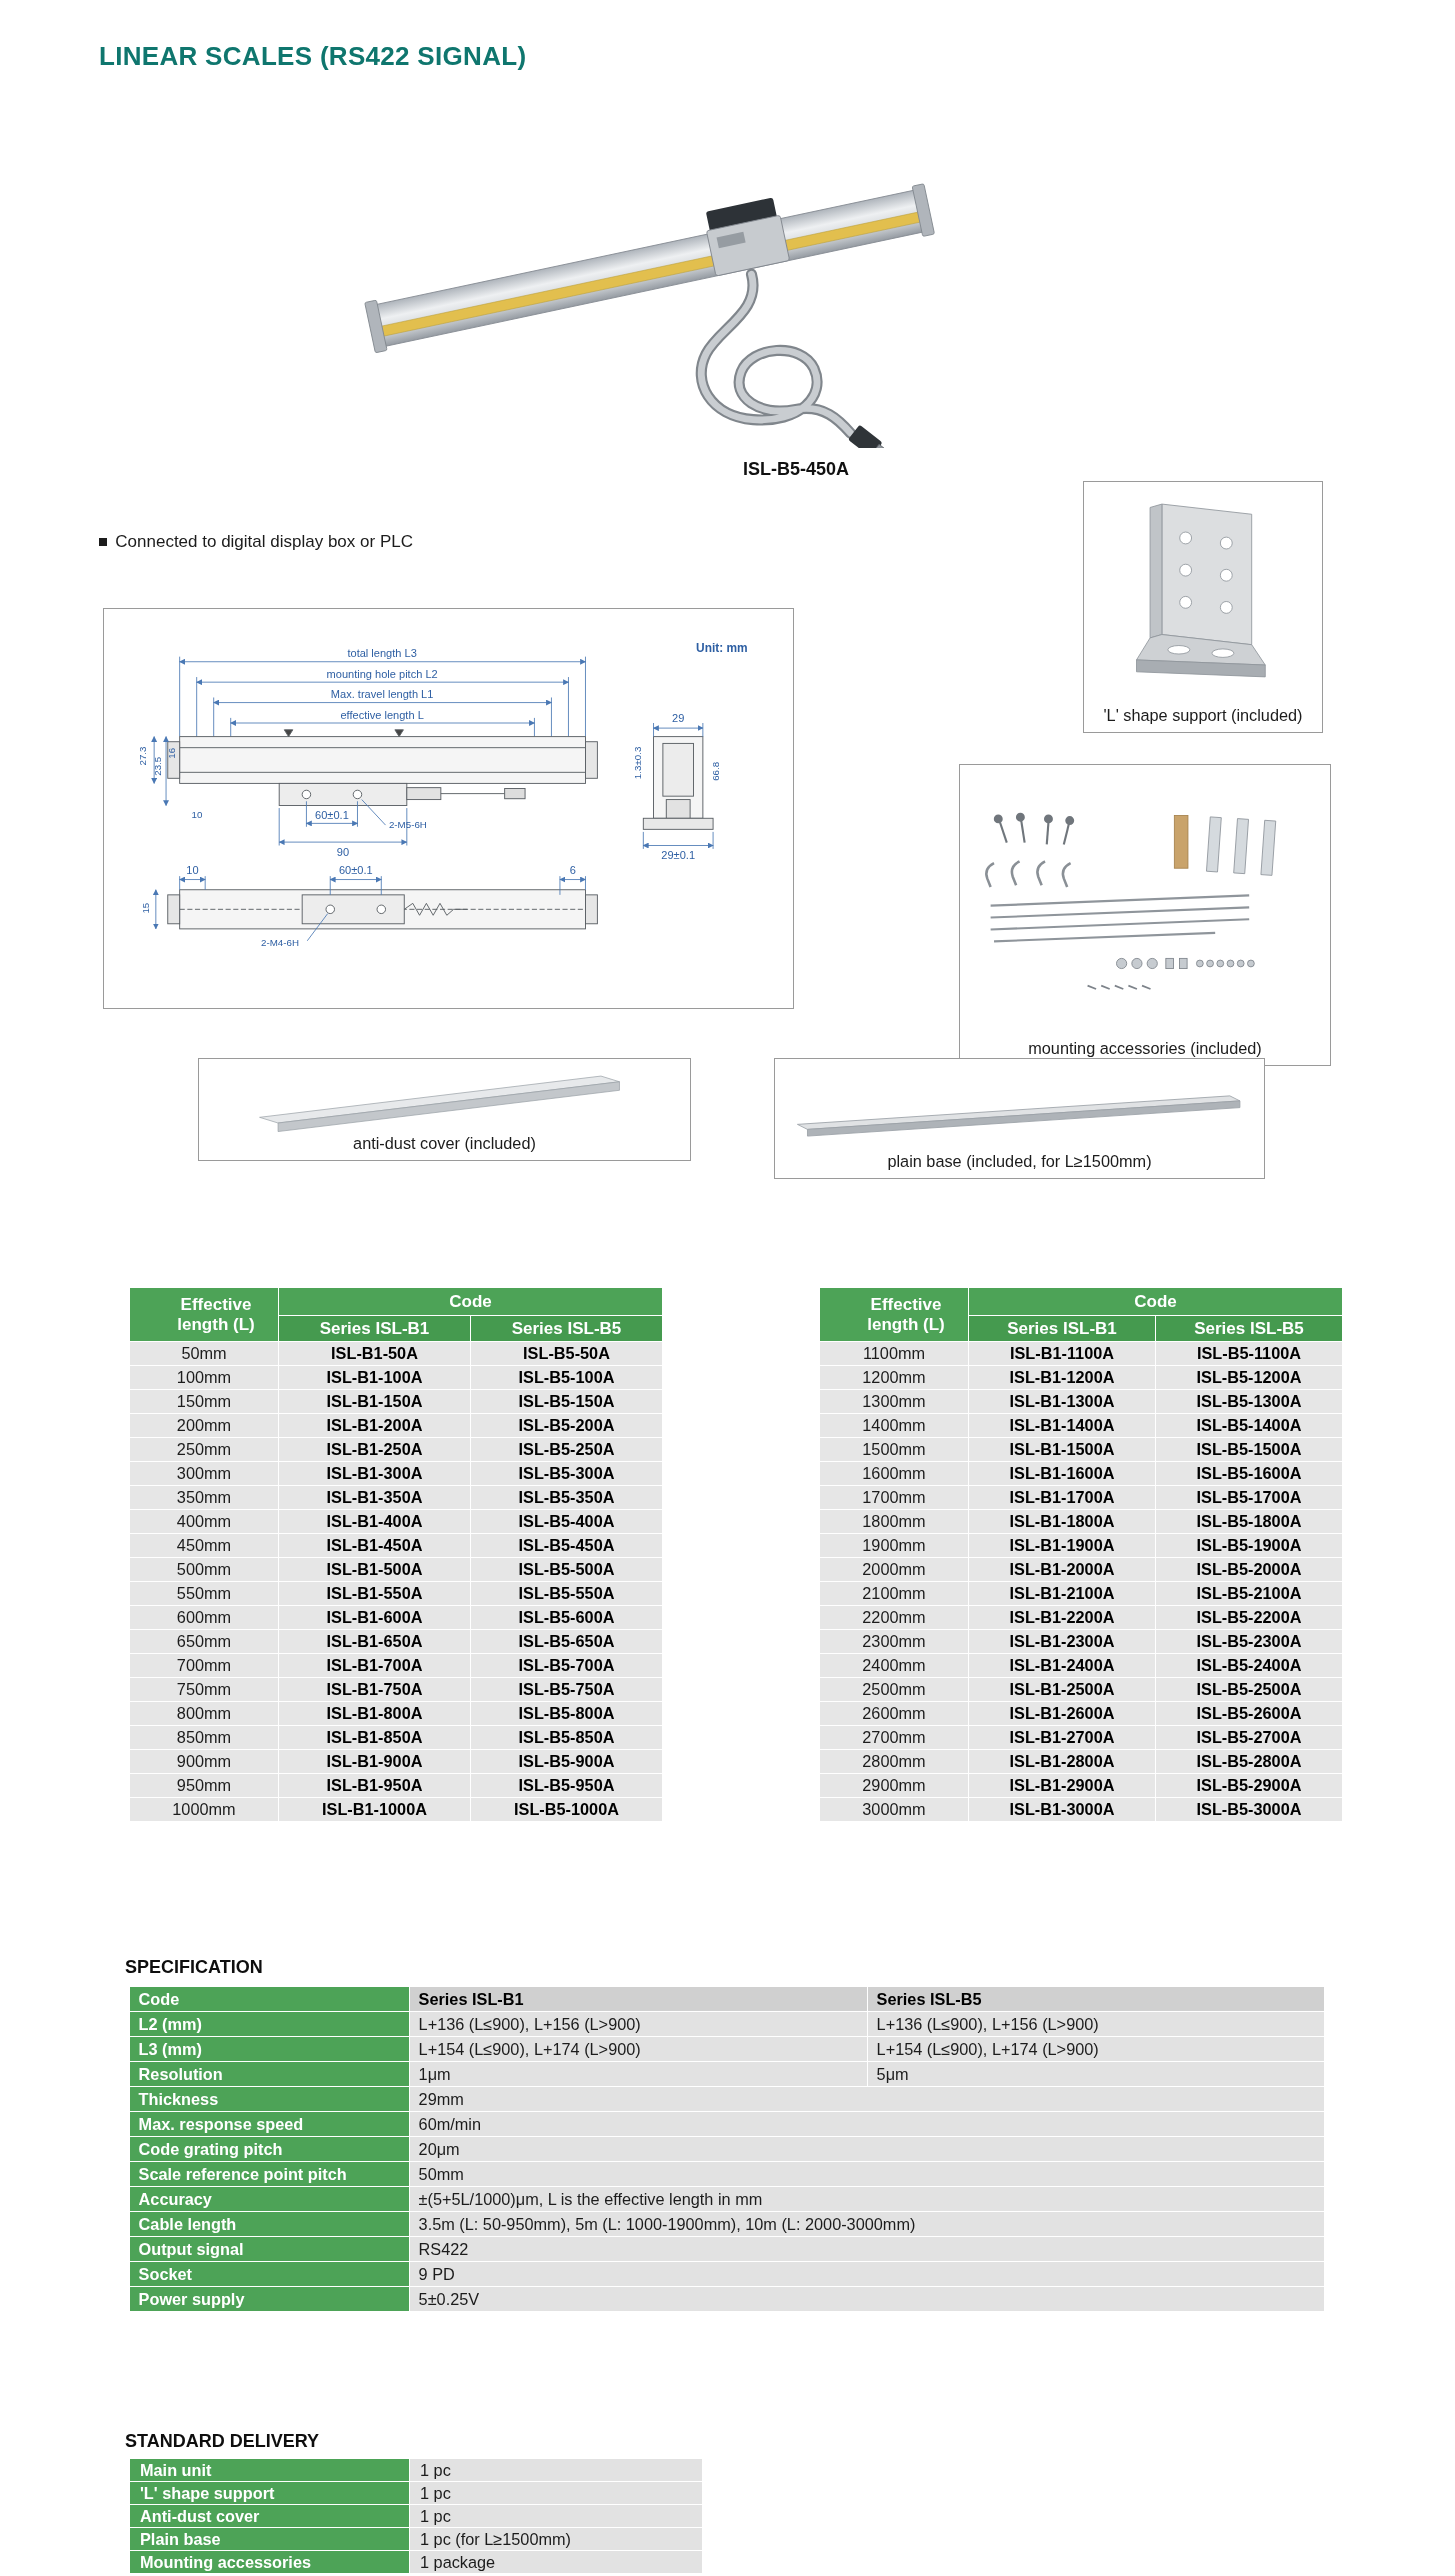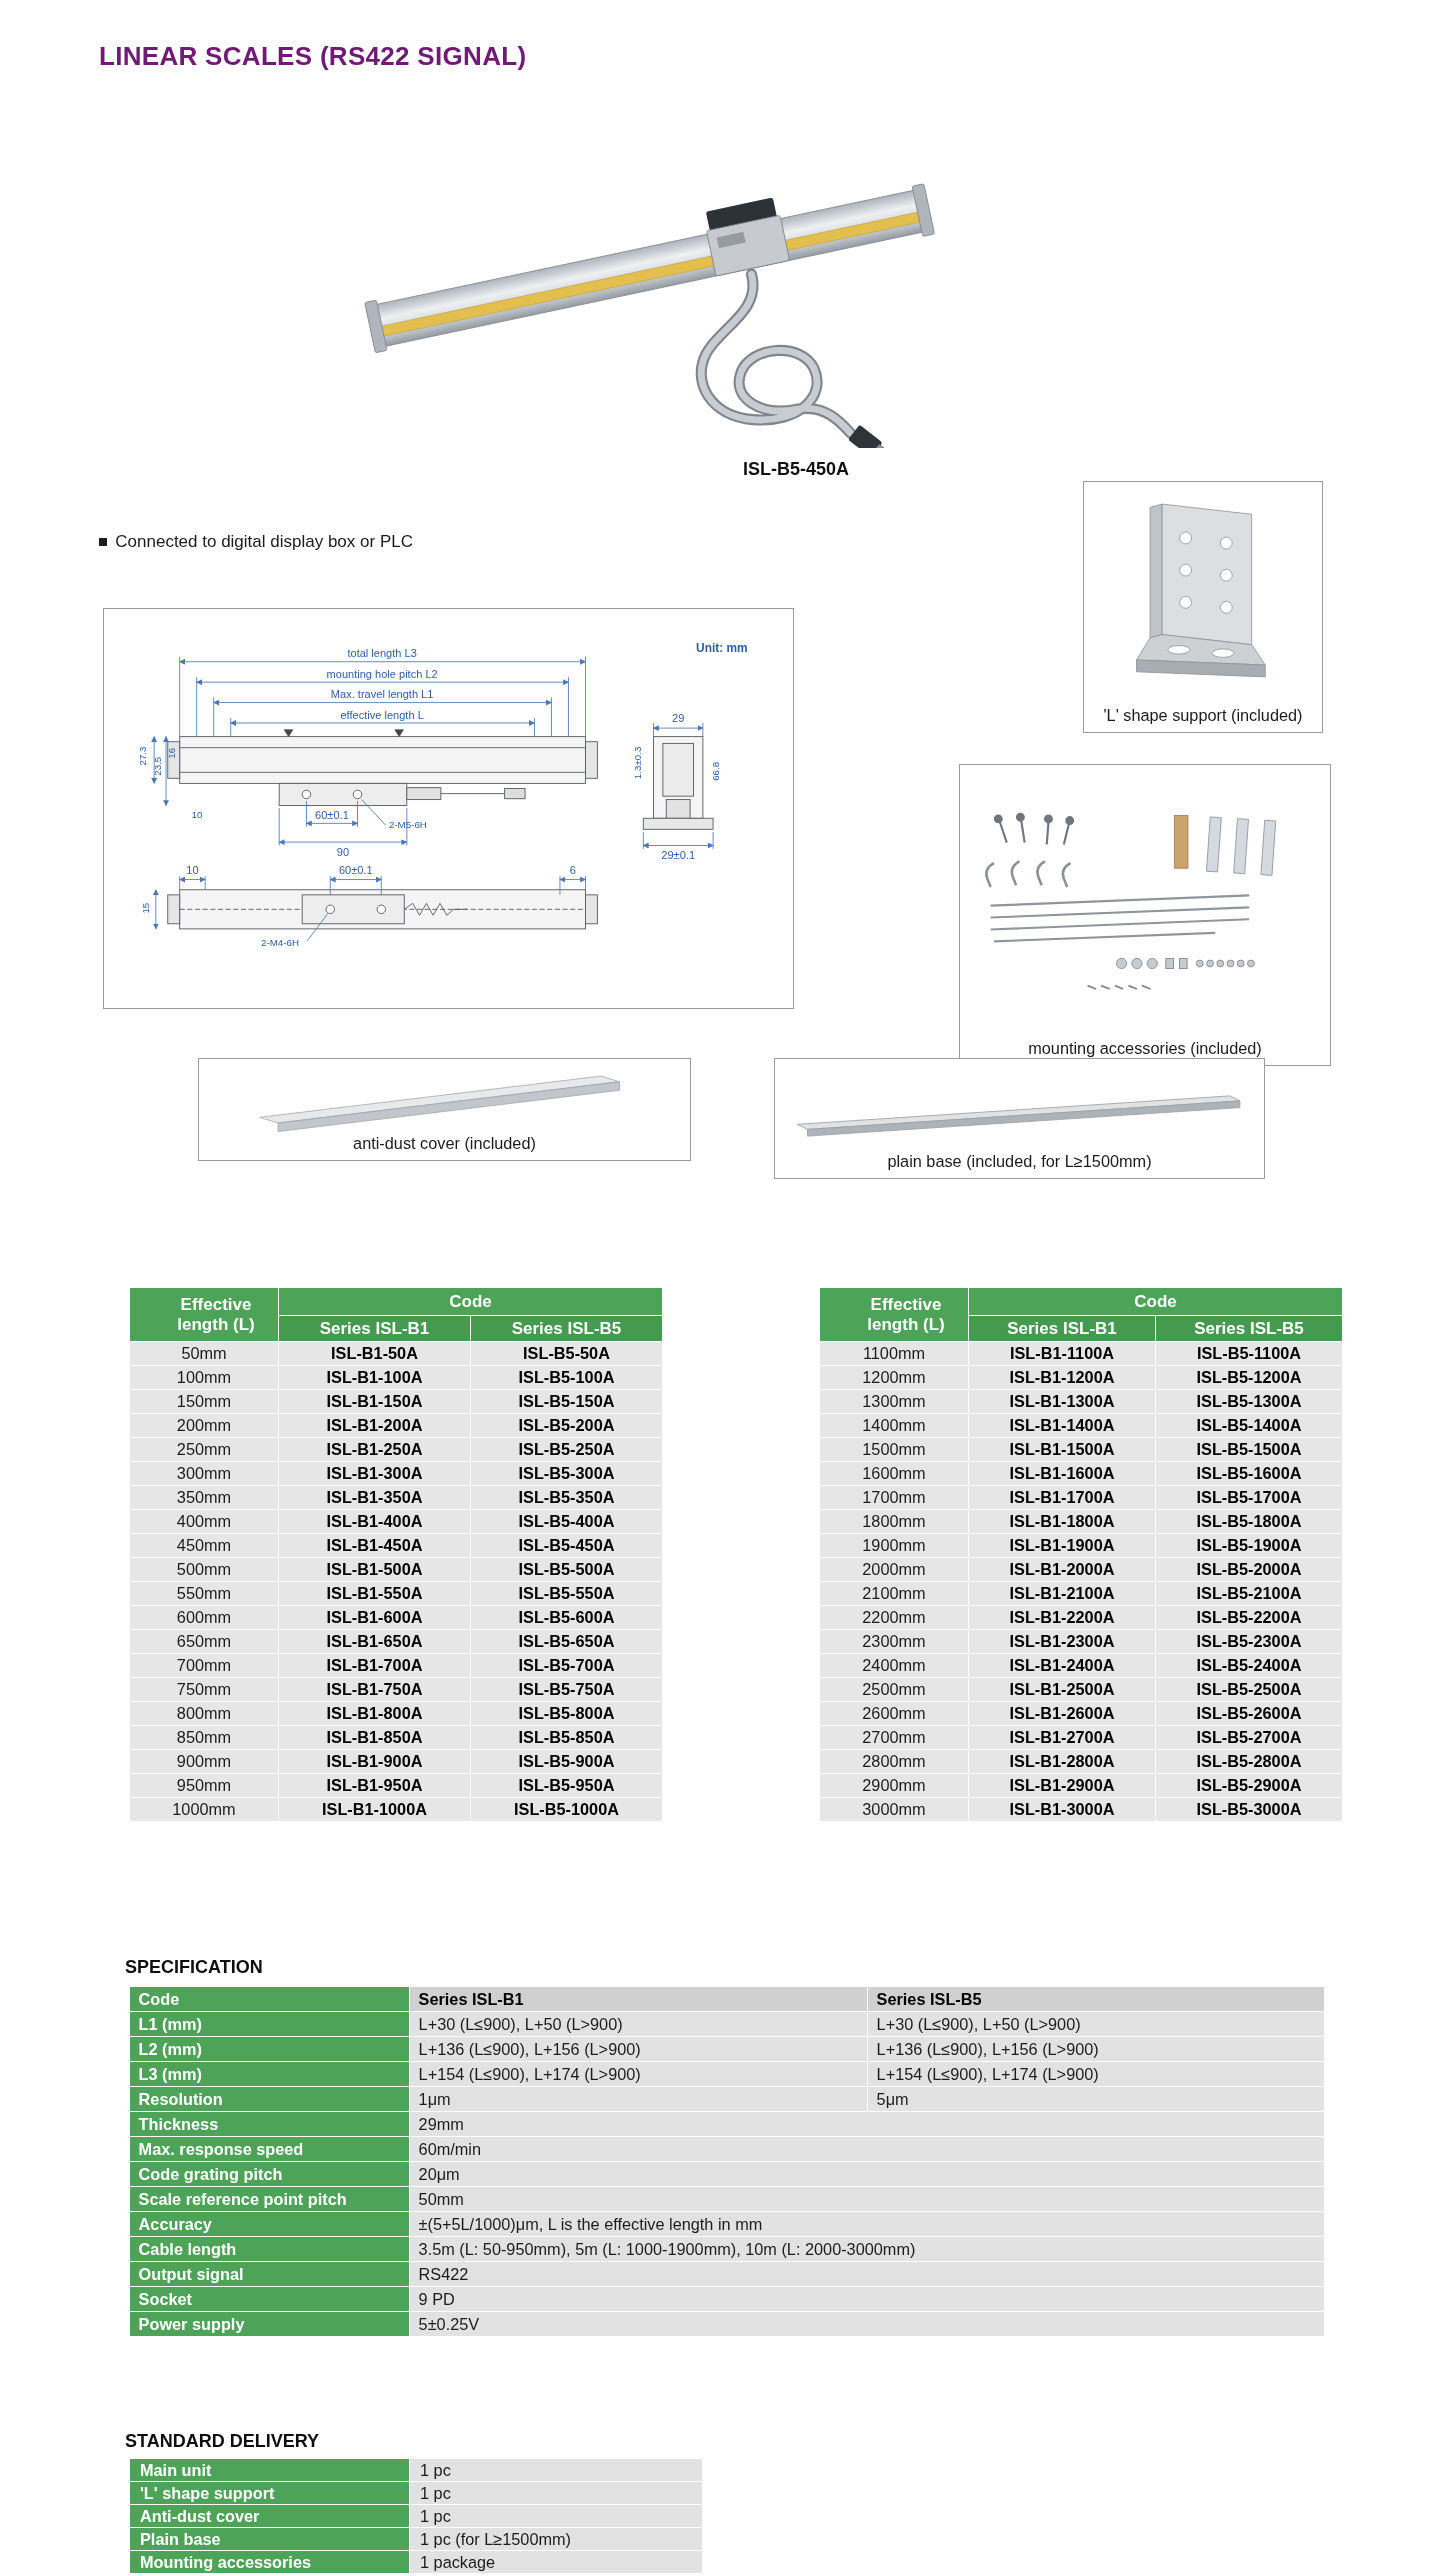--- a/index.html
+++ b/index.html
@@ -1,20 +1,20 @@
 <!DOCTYPE html>
 <html style="font-size:13.7px"><head>
 <meta charset="utf-8">
 <style>
   html,body{margin:0;padding:0;background:#fff;}
   .page{position:relative;width:1455px;height:2576px;background:#ffffff;overflow:hidden;
         font-family:"Liberation Sans","DejaVu Sans",sans-serif;color:#1c1c1c;}
 
   .page-title{position:absolute;left:99px;top:41px;margin:0;font-size:26px;font-weight:bold;
-              letter-spacing:0.3px;color:#701a75;}
+              letter-spacing:0.3px;color:#0f766e;}
 
   .photo{position:absolute;left:351px;top:144px;width:599px;height:304px;}
   .photo svg{width:100%;height:100%;display:block;}
   .model-label{position:absolute;left:676px;top:459px;width:240px;text-align:center;
                font-size:18px;font-weight:bold;color:#111;}
 
   .bullet{position:absolute;left:99px;top:532px;display:flex;align-items:center;gap:8.6px;font-size:17px;}
   .bullet .sq{width:7.7px;height:7.7px;background:#1c1c1c;display:inline-block;flex:0 0 auto;}
 
   .diagram-box{position:absolute;left:103px;top:608px;width:691px;height:401px;
@@ -557,25 +557,20 @@
         <col style="width:458px">
         <col style="width:457px">
       </colgroup>
     <tbody>
         <tr>
           <td class="row-label">Code</td>
           <td class="spec-head">Series ISL-B1</td>
           <td class="spec-head">Series ISL-B5</td>
         </tr>
         <tr>
-          <td class="row-label">L1 (mm)</td>
-          <td>L+30 (L≤900), L+50 (L&gt;900)</td>
-          <td>L+30 (L≤900), L+50 (L&gt;900)</td>
-        </tr>
-        <tr>
           <td class="row-label">L2 (mm)</td>
           <td>L+136 (L≤900), L+156 (L&gt;900)</td>
           <td>L+136 (L≤900), L+156 (L&gt;900)</td>
         </tr>
         <tr>
           <td class="row-label">L3 (mm)</td>
           <td>L+154 (L≤900), L+174 (L&gt;900)</td>
           <td>L+154 (L≤900), L+174 (L&gt;900)</td>
         </tr>
         <tr>

